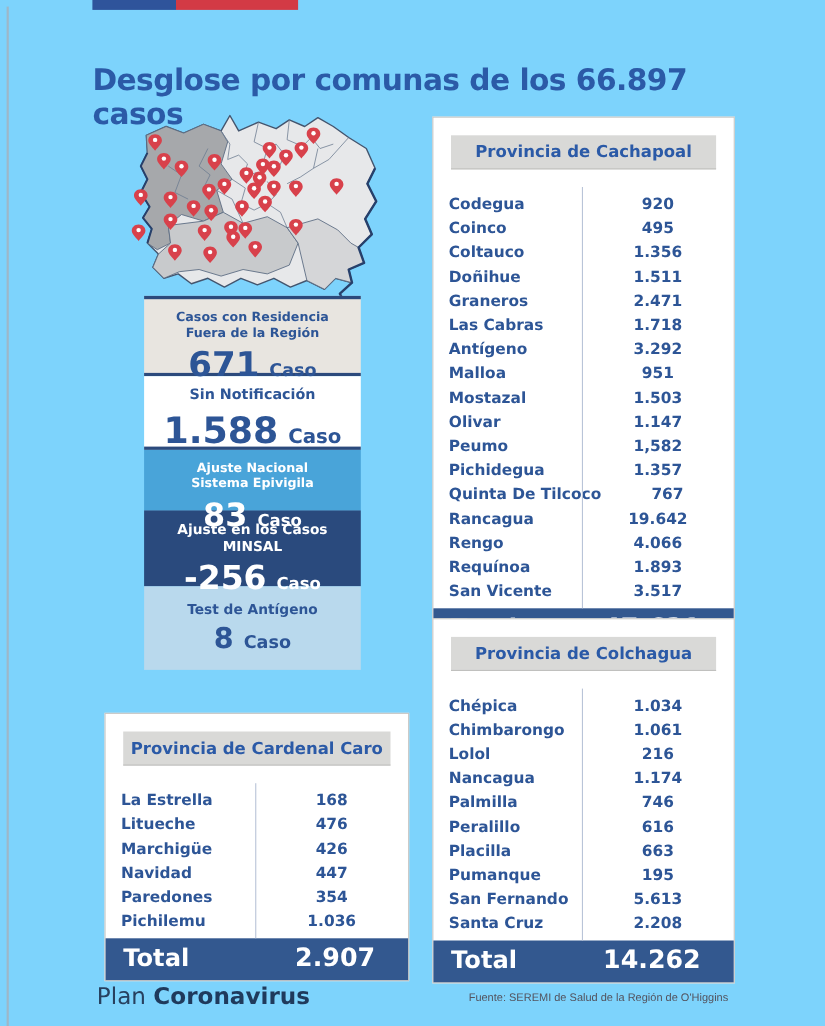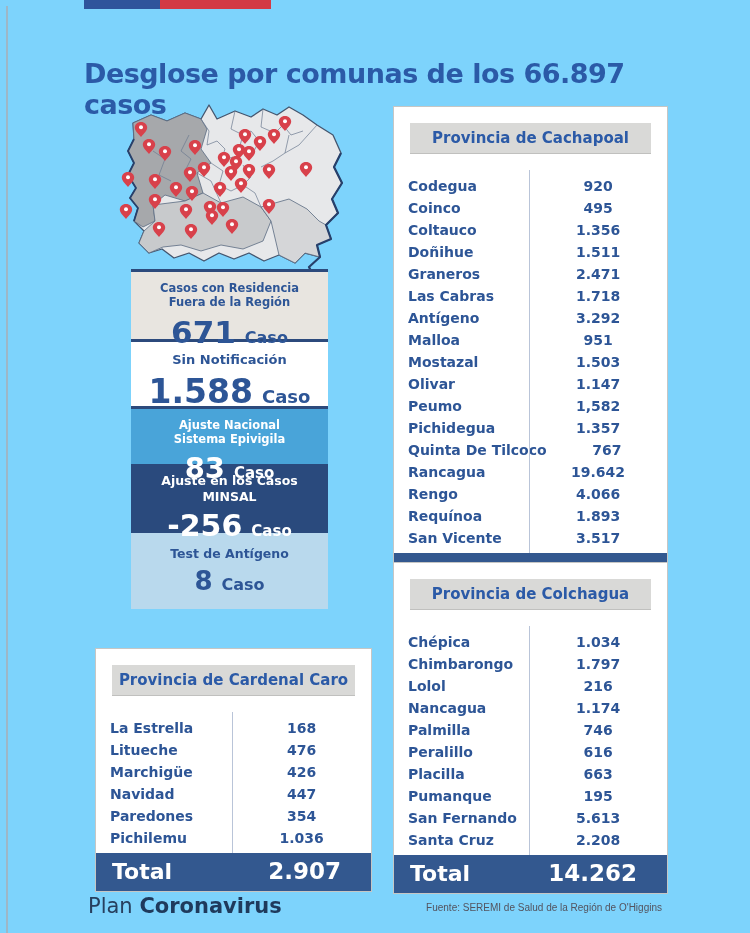--- a/index.html
+++ b/index.html
@@ -282,21 +282,21 @@
     <h2 class="t-head">Provincia de Colchagua</h2>
     <div class="t-body">
 
         <div class="t-row">
           <span class="t-commune">Chépica</span>
           <span class="t-count">1.034</span>
         </div>
 
         <div class="t-row">
           <span class="t-commune">Chimbarongo</span>
-          <span class="t-count">1.797</span>
+          <span class="t-count">1.061</span>
         </div>
 
         <div class="t-row">
           <span class="t-commune">Lolol</span>
           <span class="t-count">216</span>
         </div>
 
         <div class="t-row">
           <span class="t-commune">Nancagua</span>
           <span class="t-count">1.174</span>

